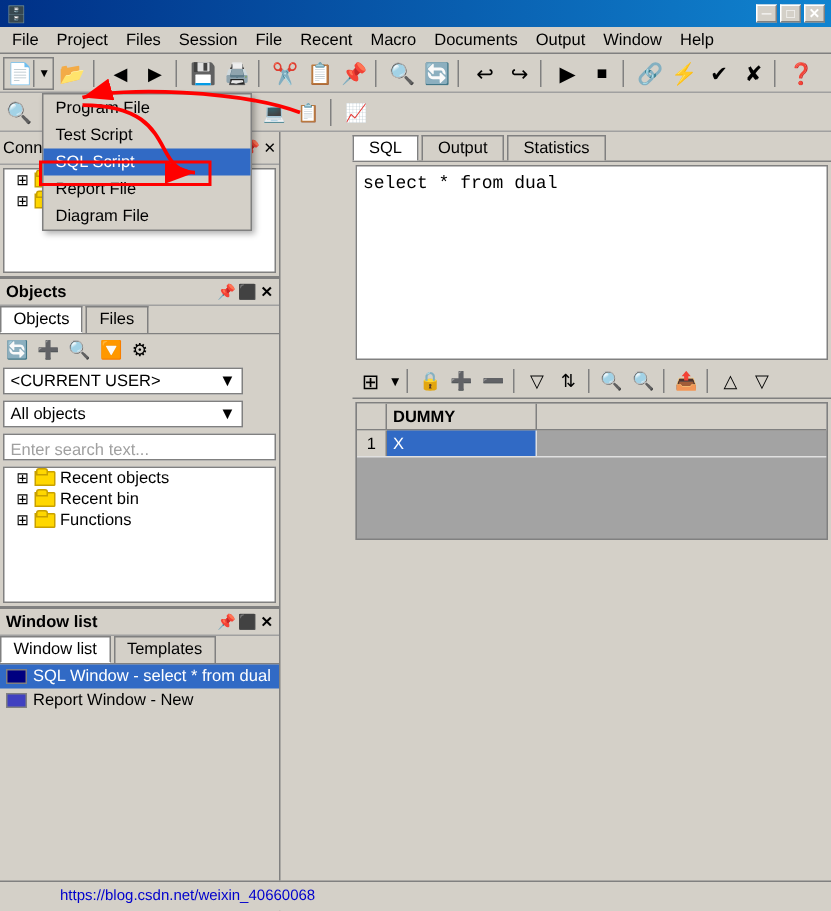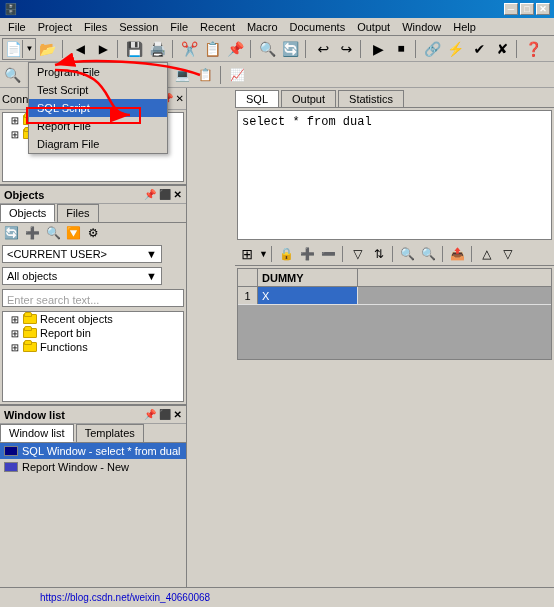--- a/index.html
+++ b/index.html
@@ -537,21 +537,21 @@
       </div>
       <div class="objects-list">
         <div class="tree-item" style="padding-left:4px;">
           <span class="tree-expand">⊞</span>
           <span class="small-folder"></span>
           <span>Recent objects</span>
         </div>
         <div class="tree-item" style="padding-left:4px;">
           <span class="tree-expand">⊞</span>
           <span class="small-folder"></span>
-          <span>Report bin</span>
+          <span>Recent bin</span>
         </div>
         <div class="tree-item" style="padding-left:4px;">
           <span class="tree-expand">⊞</span>
           <span class="small-folder"></span>
           <span>Functions</span>
         </div>
       </div>
     </div>
 
     <div class="window-list-panel">

